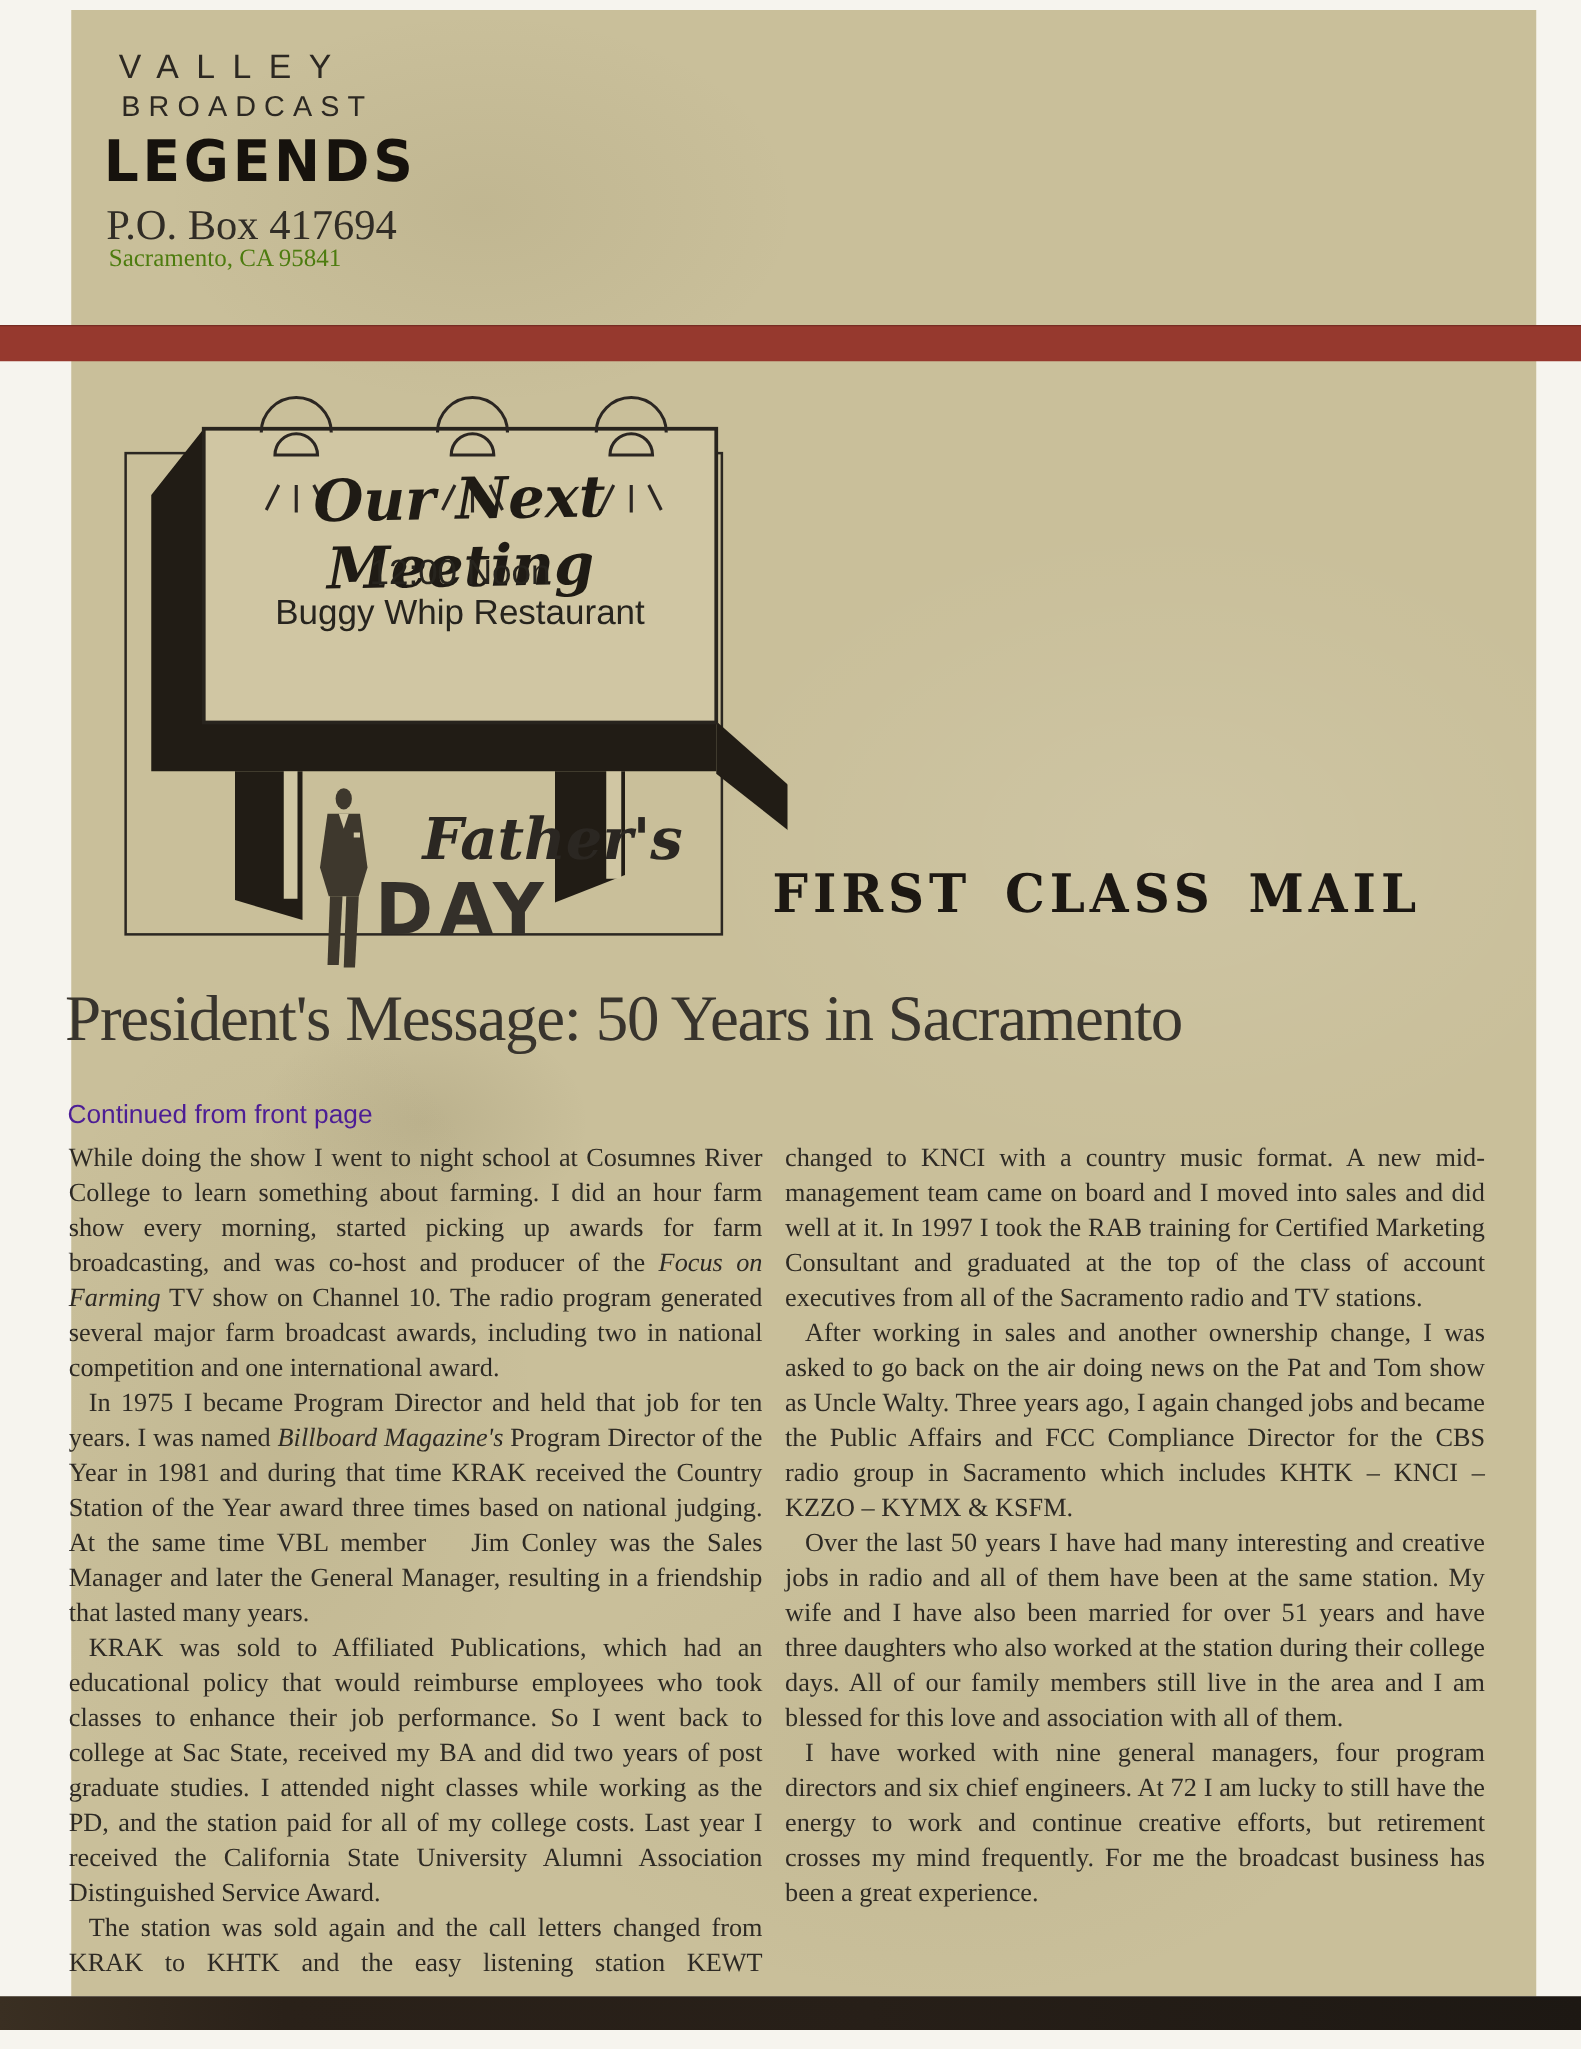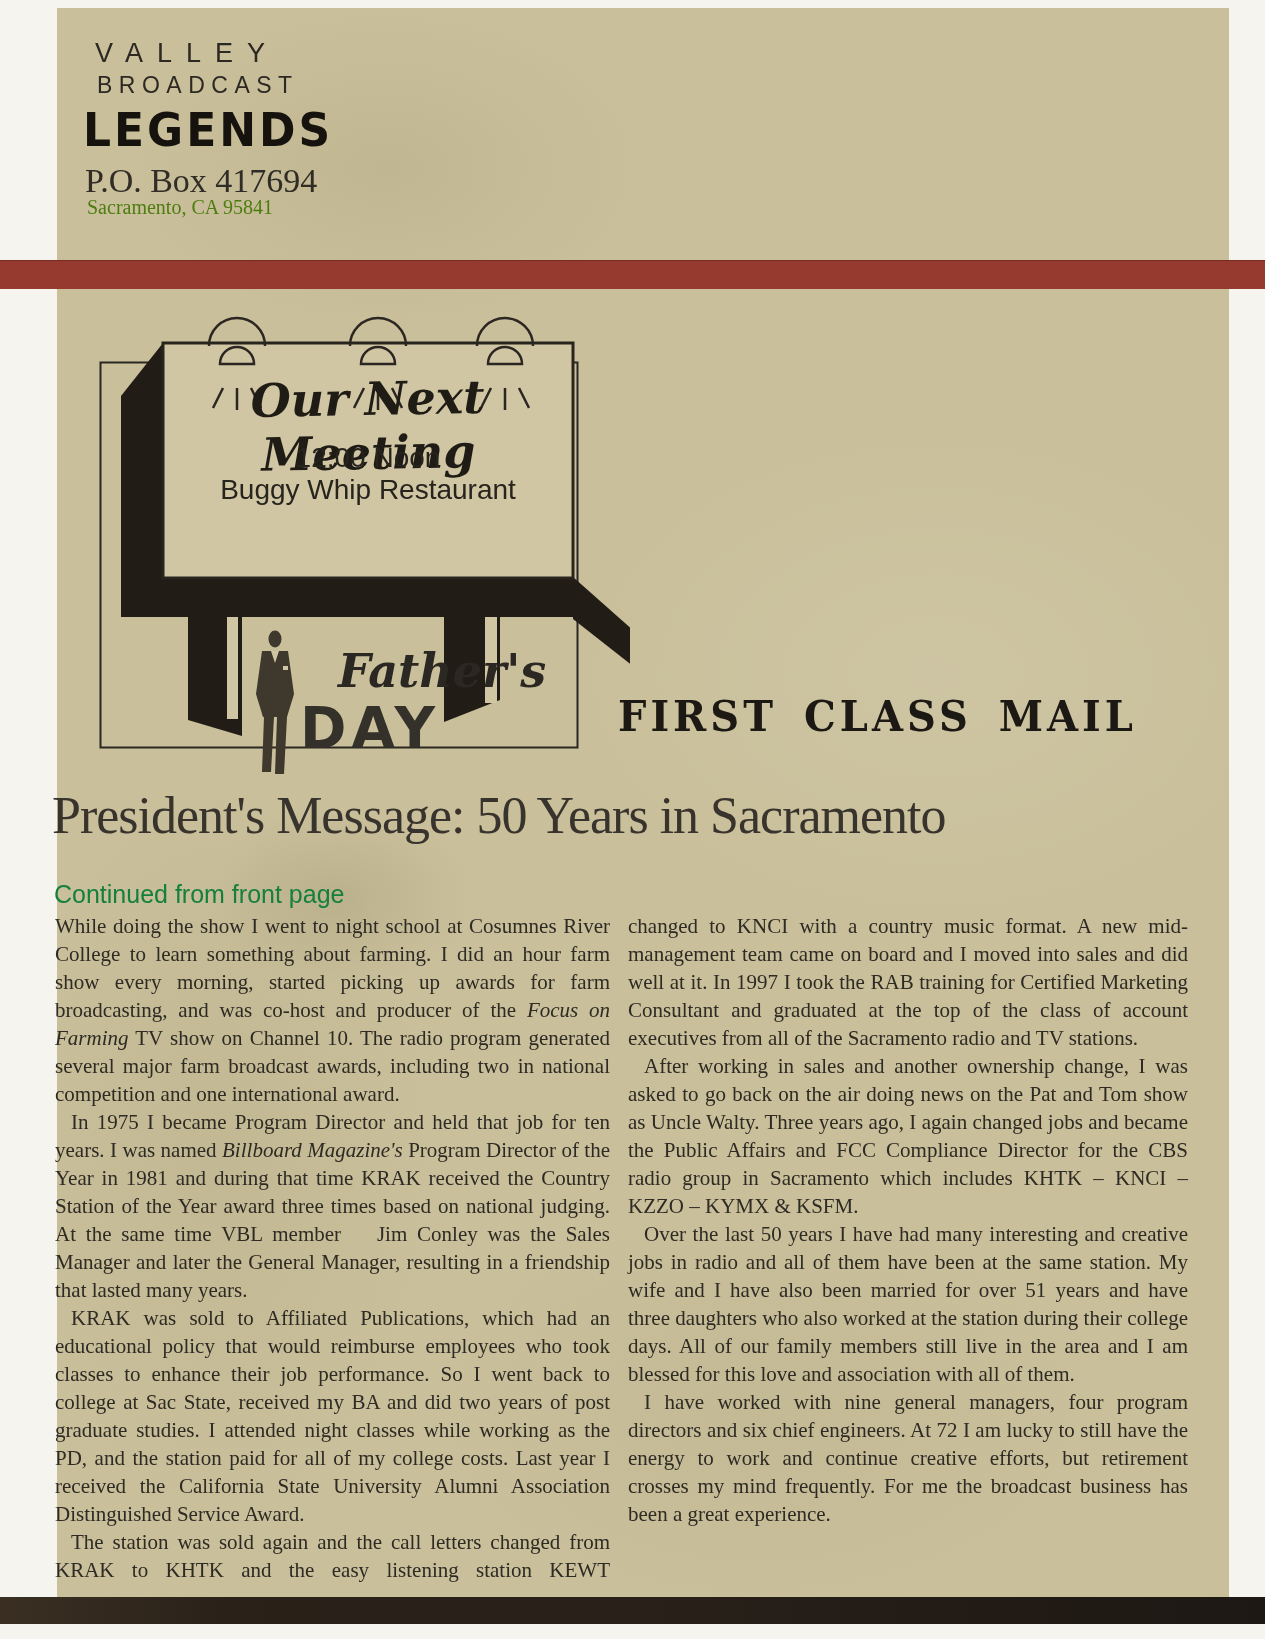--- a/index.html
+++ b/index.html
@@ -56,21 +56,21 @@
 
   .mail-mark{position:absolute;left:618px;top:692px;font-family:"DejaVu Serif",serif;
     font-weight:bold;font-size:40px;letter-spacing:4px;word-spacing:9px;color:#1c1813;
     transform:scaleY(1.06);}
 
   
   .headline{position:absolute;left:52px;top:786px;width:1140px;
     font-family:Liberation Serif, serif;font-weight:normal;
     font-size:52px;letter-spacing:-1px;color:#38342d;white-space:nowrap;}
   .cont-note{position:absolute;left:54px;top:880px;font-family:"Liberation Sans",sans-serif;
-    font-size:25px;color:#15803d;}
+    font-size:21px;color:#4c1d95;}
   .col{position:absolute;top:912px;font-size:21px;line-height:28px;text-align:justify;
     color:#2e2a24;}
   .col-left{left:55px;width:555px;}
   .col-right{left:628px;width:560px;}
   .col p{margin:0;}
   .col p.indent{text-indent:16px;}
   .col p.jlast{text-align-last:justify;}
   .it{font-style:italic;}
   .bd{font-weight:normal;margin-left:26px;}
 </style>

